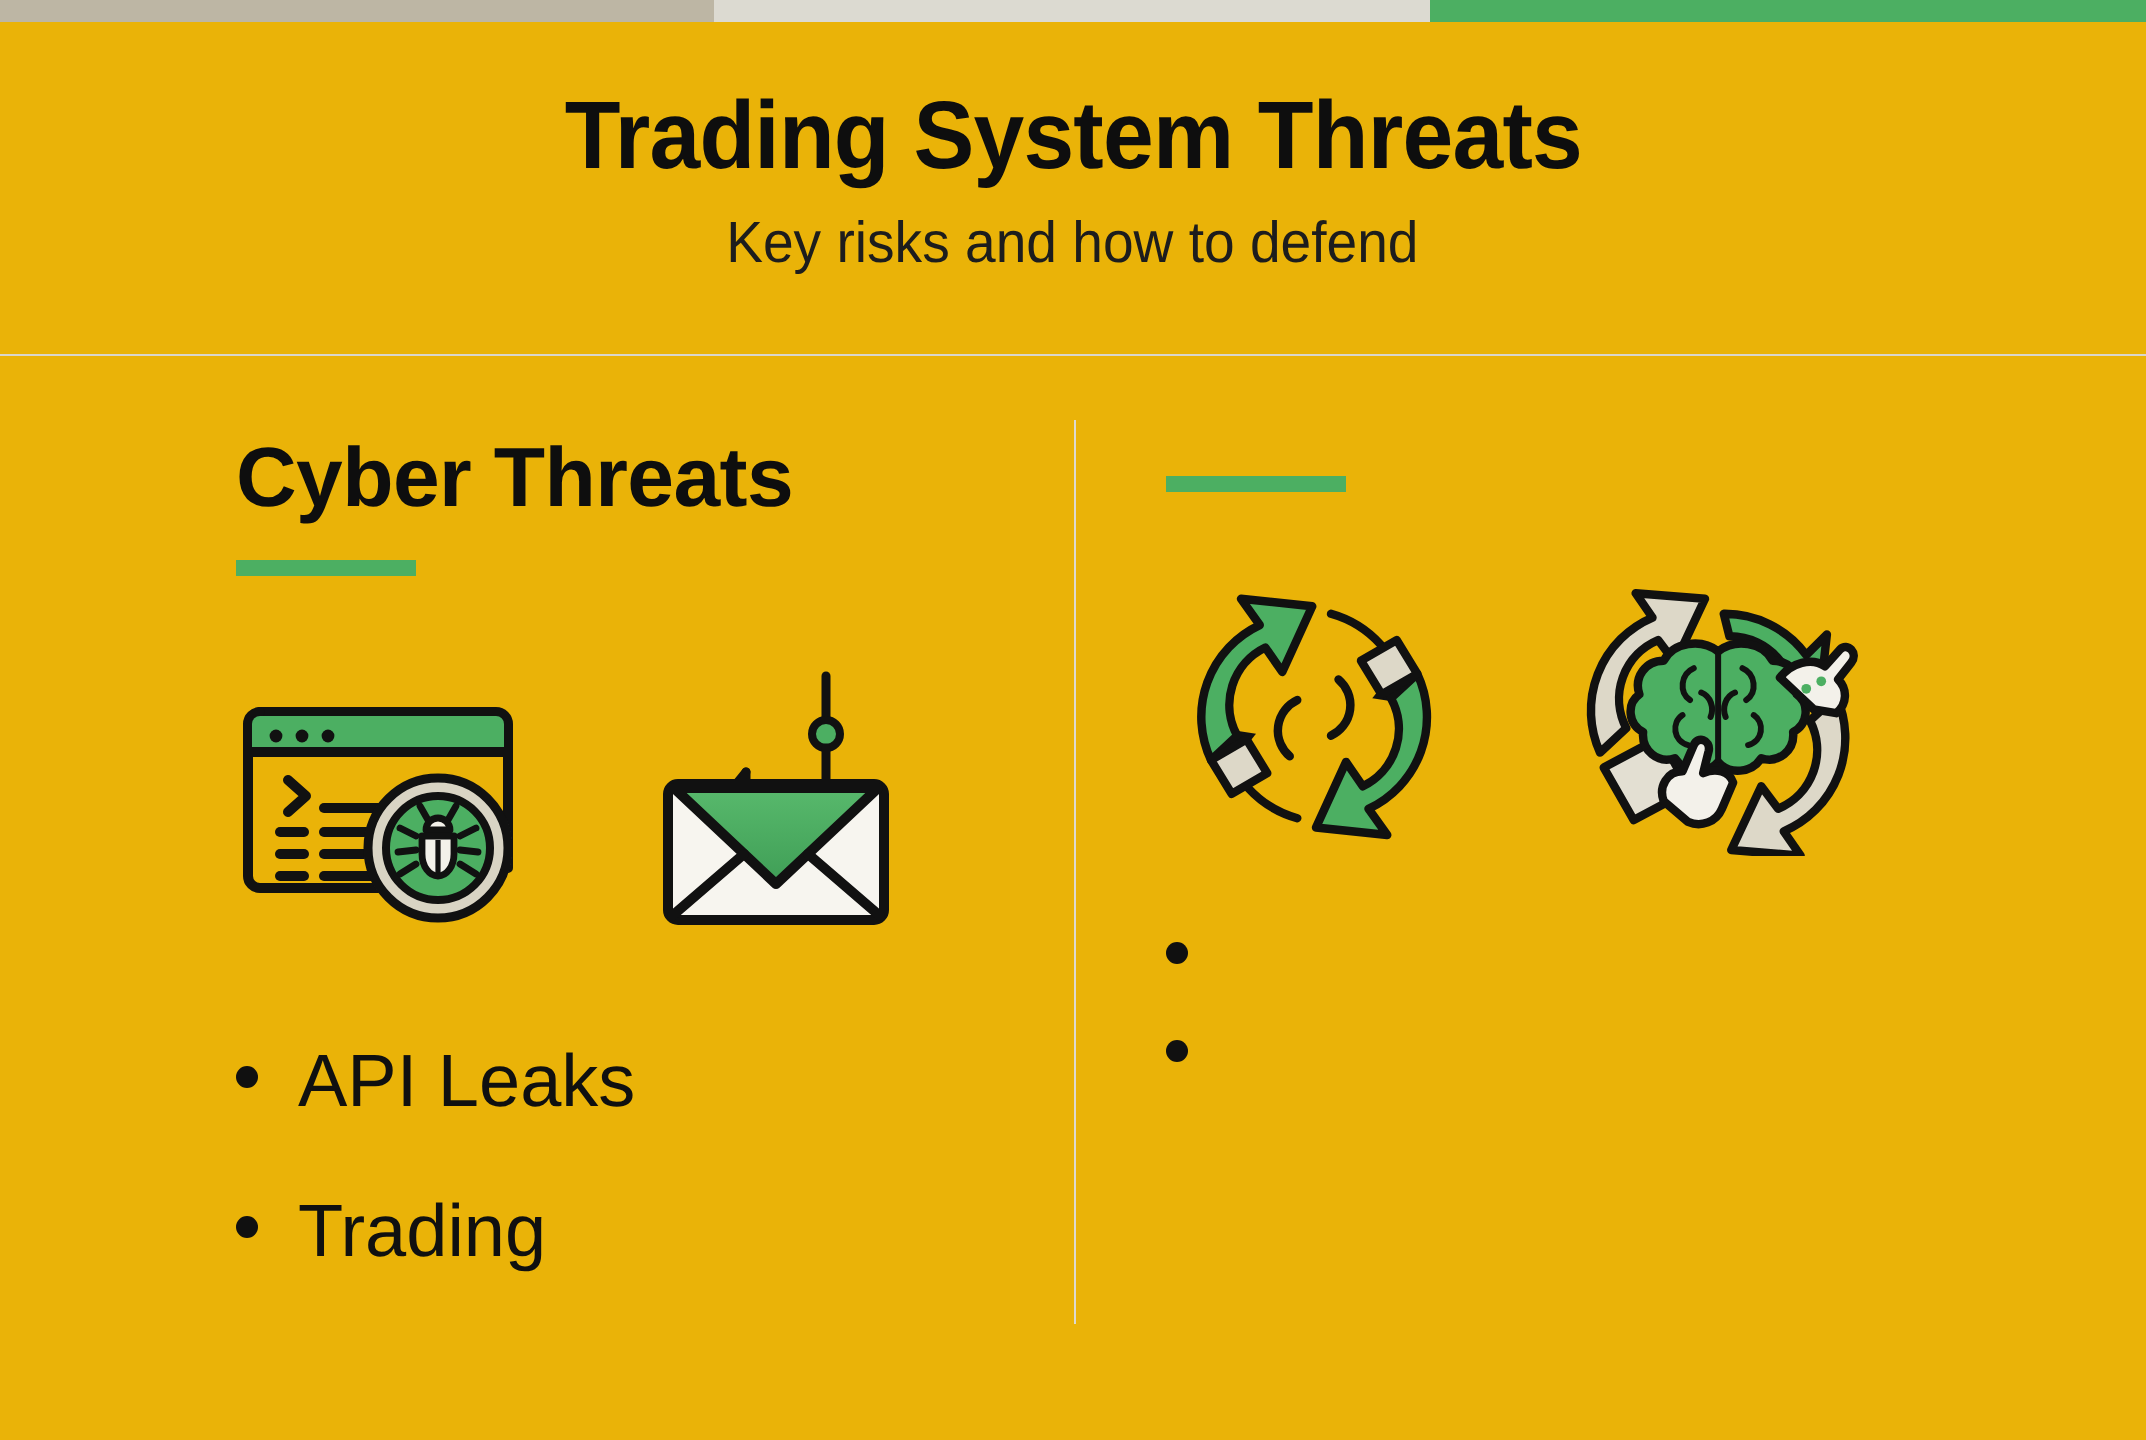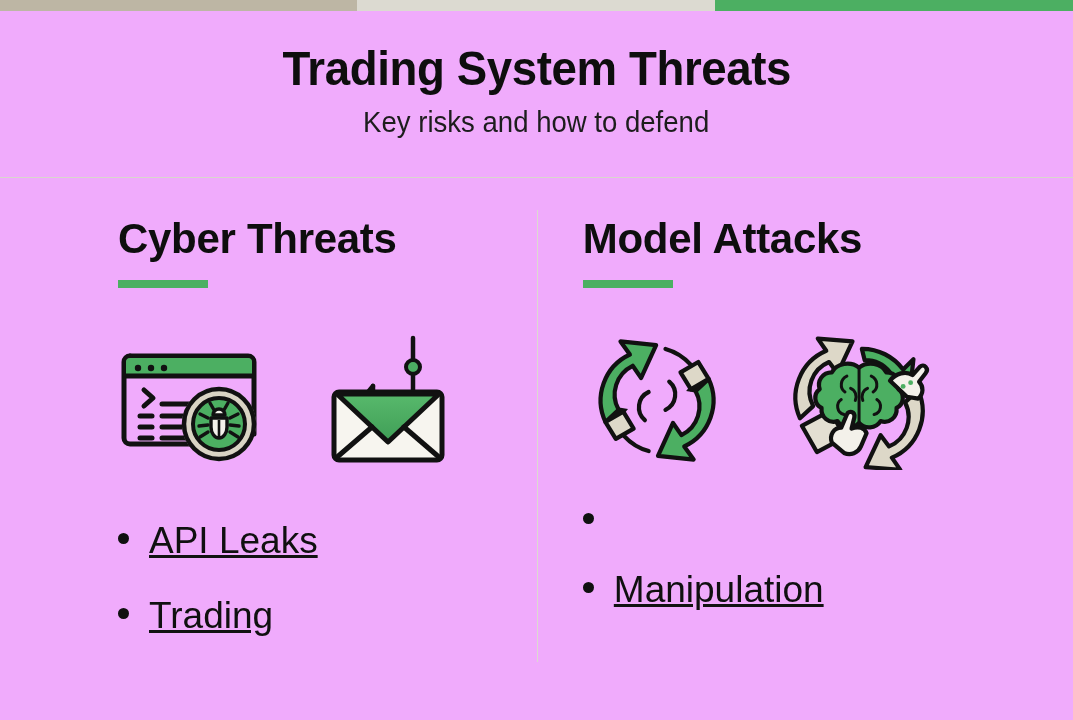--- a/index.html
+++ b/index.html
@@ -15,21 +15,21 @@
     background: #f2f0ea;
     font-family: "Liberation Sans", sans-serif;
     color: #121212;
     -webkit-font-smoothing: antialiased;
   }
 
   #slide {
     position: relative;
     width: 1073px;
     height: 720px;
-    background: #f0abfc;
+    background: #eab308;
   }
 
   
   .topbar {
     position: absolute;
     top: 0; left: 0;
     width: 1073px;
     height: 11px;
     display: flex;
   }
@@ -134,21 +134,20 @@
     align-items: center;
     justify-content: center;
   }
   .icon-box.narrow { width: 136px; }
   .icon-box svg { display: block; }
 
   
   .bullets {
     margin-top: 52px;
     list-style: none;
-    text-decoration: underline;
   }
   .bullet {
     display: flex;
     align-items: baseline;
     font-family: "Liberation Sans Narrow", "Liberation Sans", sans-serif;
     font-size: 37px;
     font-weight: 400;
     color: #101010;
     line-height: 1;
     margin-bottom: 38px;
@@ -267,21 +266,20 @@
           <span>API Leaks</span>
         </li>
         <li class="bullet">
           <span class="bullet-dot"></span>
           <span>Trading</span>
         </li>
       </ul>
     </div>
 
     <div class="column right">
-      <div class="col-heading">Model Attacks</div>
       <div class="accent-bar"></div>
 
       <div class="icon-row">
 
         <div class="icon-box">
           <svg width="150" height="140" viewBox="0 0 160 145" fill="none">
 
             <path d="M88 18 a56 56 0 0 1 40 44" stroke="#111" stroke-width="4.5" fill="none" stroke-linecap="round"></path>
             <path d="M122 48 l7 18 -19 -3" fill="#111"></path>
 
@@ -349,21 +347,20 @@
         </div>
 
       </div>
 
       <ul class="bullets">
         <li class="bullet">
           <span class="bullet-dot"></span>
         </li>
         <li class="bullet">
           <span class="bullet-dot"></span>
-          <span>Manipulation</span>
         </li>
       </ul>
     </div>
 
   </div>
 
   <div class="vdivider"></div>
 
 </div>
 

